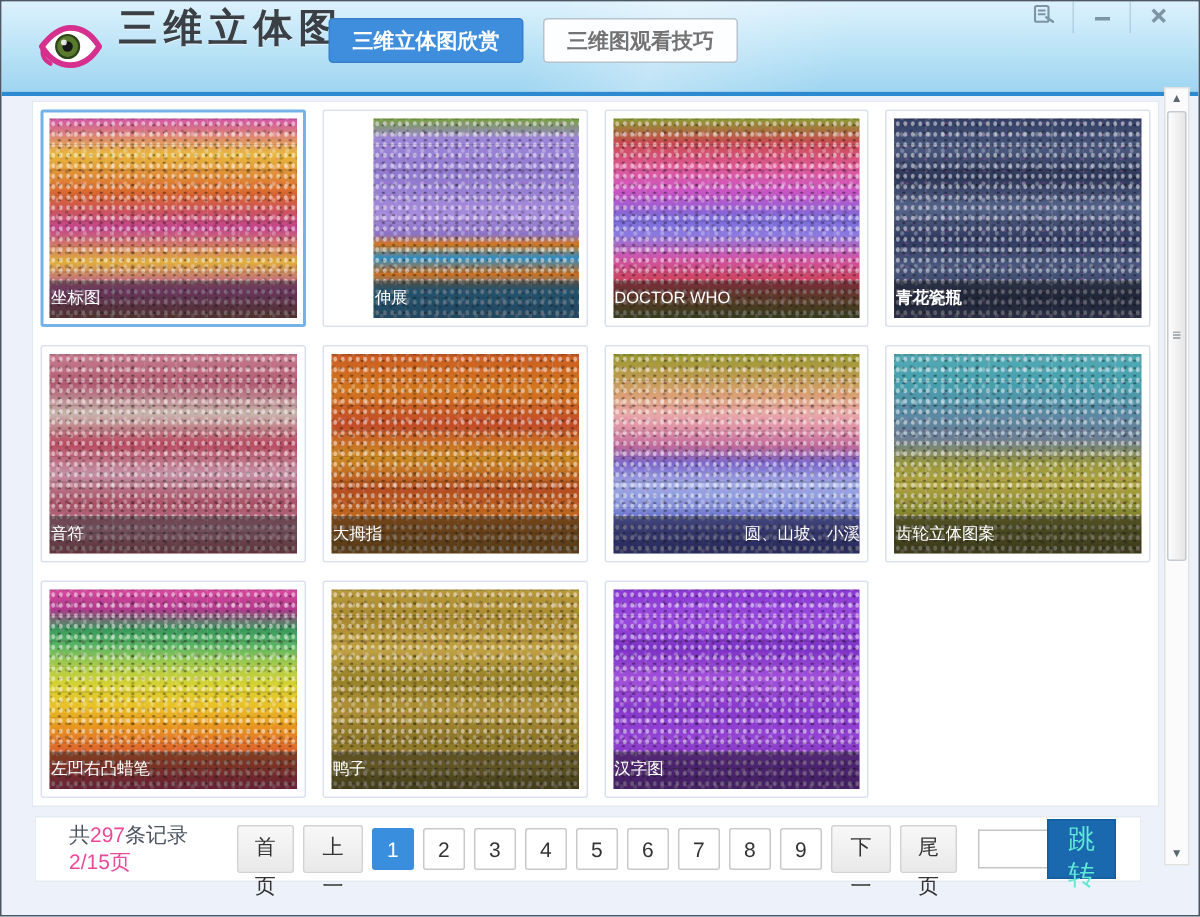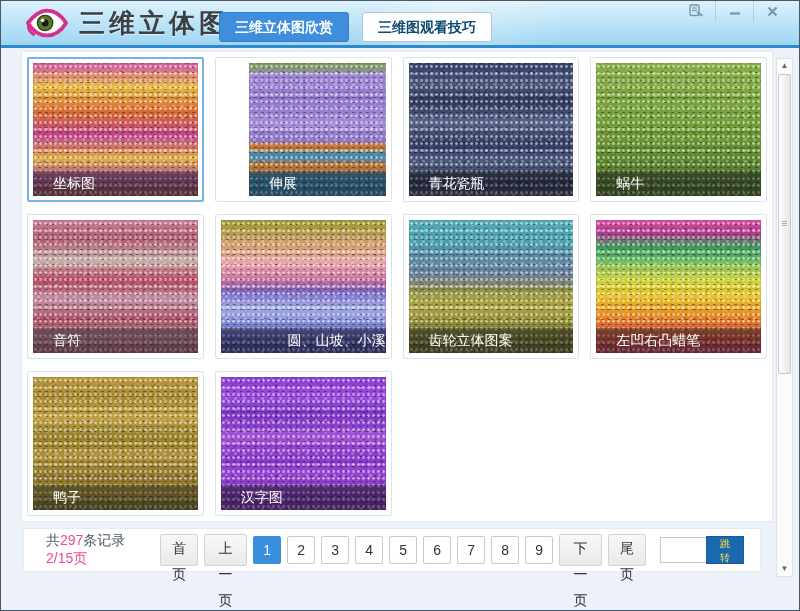--- a/index.html
+++ b/index.html
@@ -6,36 +6,36 @@
   html,body { width:800px; height:611px; }
   body {
     border:1px solid #4a5764;
     background:#edf2fa;
     position:relative;
     overflow:hidden;
     font-family:"Liberation Sans","DejaVu Sans",sans-serif;
   }
   
   .titlebar{
-    height:44px;
+    height:60px;
     background:linear-gradient(180deg,#dcf1fc 0%,#bde4f7 50%,#9fd5f1 100%);
-    display:flex; align-items:center; padding-left:24px; position:relative;
+    display:flex; padding-left:24px; position:relative;
   }
   .titlebar::before{
     content:""; position:absolute; inset:0;
     background:linear-gradient(115deg, transparent 45%, rgba(255,255,255,.30) 55%, transparent 70%);
     pointer-events:none;
   }
   .logo-eye{ display:flex; align-items:center; }
   .app-title{ font-size:26px; font-weight:bold; color:#3a4045; letter-spacing:4px; margin-left:10px;
     text-shadow:0 1px 0 rgba(255,255,255,.6); }
   .tabs{ position:absolute; left:218px; top:11px; display:flex; gap:13px; z-index:2; }
   .tab{
     height:30px; line-height:28px; padding:0 15px; font-size:14px; font-weight:bold;
-    border-radius:3px; border:1px solid #b6c3cc; background:#fdfeff; color:#0c4a6e; cursor:pointer;
+    border-radius:3px; border:1px solid #b6c3cc; background:#fdfeff; color:#737373; cursor:pointer;
   }
   .tab.active{ background:#3e8edd; border-color:#3580cc; color:#fff; }
   .win-controls{ position:absolute; top:0; right:8px; display:flex; z-index:2; }
   .win-btn{
     width:38px; height:21px; display:flex; align-items:center; justify-content:center;
     border-left:1px solid rgba(130,170,195,.40); cursor:pointer;
   }
   .win-btn:first-child{ border-left:none; }
   .separator{ height:3px; background:#2b8ad0; }
 
@@ -57,21 +57,21 @@
     background-position:0 0, 3px 2px, 1px 5px, 6px 4px, 2px 7px;
   }
   .thumb::after{
     content:""; position:absolute; inset:0; z-index:1;
     background-image:
       repeating-linear-gradient(90deg, rgba(255,255,255,.10) 0 1px, transparent 1px 21px),
       repeating-linear-gradient(180deg, rgba(0,0,0,.10) 0 1px, transparent 1px 17px);
   }
   .thumb-label{
     position:absolute; left:0; right:0; bottom:0; height:25px; line-height:25px; z-index:2;
-    padding-left:20px; background:rgba(22,22,22,.45); color:#fff; font-size:14px;
+    padding-left:1px; background:rgba(22,22,22,.45); color:#fff; font-size:11px;
   }
 
   
   .footer{
     margin:6px 38px 0 22px; height:44px; background:#fff; border:1px solid #e6ebf2;
     display:flex; align-items:center; justify-content:space-between; padding:0 16px 0 22px;
   }
   .summary{ font-size:14px; color:#4a5560; }
   .summary .blue{ color:#ec4899; }
   .summary .gap{ display:inline-block; width:10px; }
@@ -80,21 +80,21 @@
     height:32px; line-height:26px; padding:0 11px; font-size:14px; color:#333; cursor:pointer;
     background:linear-gradient(#f8f8f8,#e9e9e9); border:1px solid #d2d2d2; border-radius:2px;
   }
   .pg-num{
     height:28px; min-width:28px; padding:0 8px; font-size:14px; color:#333; cursor:pointer;
     background:#fff; border:1px solid #c9c9c9; border-radius:2px; text-align:center;
   }
   .pg-num.active{ background:#3a8ede; border-color:#3a8ede; color:#fff; }
   .jump{ display:flex; align-items:center; margin-left:8px; }
   .jump input{ width:46px; height:26px; border:1px solid #c6c6c6; border-right:none; padding:0 4px; font-size:14px; }
-  .jump button{ height:28px; padding:0 13px; background:#1a68ae; border:1px solid #155c9c; color:#fde047; font-size:10px; cursor:pointer; }
+  .jump button{ height:40px; padding:0 13px; background:#1a68ae; border:1px solid #155c9c; color:#5eead4; font-size:18px; cursor:pointer; }
 
   
   .scrollbar{ position:absolute; top:57px; right:6px; width:17px; height:519px;
     background:#fbfbfb; border:1px solid #e1e1e1; }
   .sb-arrow{ position:absolute; left:0; right:0; height:14px; text-align:center;
     font-size:8px; color:#5d6970; line-height:14px; cursor:pointer; }
   .sb-up{ top:0; } .sb-down{ bottom:0; }
   .sb-thumb{ position:absolute; left:1px; width:13px; top:15px; height:300px; cursor:pointer;
     background:linear-gradient(90deg,#fdfdfd,#e6e6e6); border:1px solid #c3c9cf; border-radius:2px; }
   .sb-grip{ position:absolute; left:3px; right:3px; top:50%; margin-top:-3px; height:5px;
@@ -156,32 +156,37 @@
     <div class="thumb" style="background: linear-gradient(rgb(210, 85, 166) 0%, rgb(232, 184, 62) 18%, rgb(216, 101, 47) 38%, rgb(194, 69, 142) 55%, rgb(224, 174, 60) 72%, rgb(176, 80, 154) 86%, rgb(124, 70, 64) 100%);">
       <div class="thumb-label">坐标图</div>
     </div>
   </div>
       <div class="card">
     <div class="thumb" style="background: linear-gradient(rgb(118, 160, 62) 0%, rgb(156, 134, 216) 10%, rgb(143, 122, 206) 30%, rgb(167, 140, 220) 48%, rgb(138, 114, 198) 58%, rgb(210, 119, 30) 63%, rgb(47, 140, 194) 70%, rgb(204, 111, 30) 78%, rgb(47, 133, 184) 86%, rgb(42, 111, 158) 100%); margin-left: 28px;">
       <div class="thumb-label">伸展</div>
     </div>
   </div>
       <div class="card">
-    <div class="thumb" style="background: linear-gradient(rgb(50, 62, 100) 0%, rgb(74, 88, 126) 15%, rgb(44, 54, 88) 30%, rgb(88, 102, 140) 45%, rgb(48, 58, 96) 60%, rgb(76, 90, 128) 75%, rgb(42, 52, 86) 90%, rgb(56, 66, 106) 100%);">
+    <div class="thumb" style="background: linear-gradient(rgb(138, 154, 48) 0%, rgb(200, 74, 80) 12%, rgb(224, 90, 154) 25%, rgb(196, 85, 200) 38%, rgb(122, 106, 216) 50%, rgb(138, 122, 224) 58%, rgb(208, 85, 168) 70%, rgb(204, 64, 85) 82%, rgb(138, 90, 48) 92%, rgb(74, 90, 36) 100%);">
+      <div class="thumb-label">DOCTOR WHO</div>
+    </div>
+  </div>
+      <div class="card">
+    <div class="thumb" style="background: linear-gradient(rgb(50, 62, 100) 0%, rgb(74, 88, 126) 15%, rgb(44, 54, 88) 30%, rgb(88, 102, 140) 45%, rgb(48, 58, 96) 60%, rgb(76, 90, 128) 75%, rgb(42, 52, 86) 90%, rgb(56, 66, 106) 100%); font-weight: bold;">
       <div class="thumb-label">青花瓷瓶</div>
-    </div>
-  </div>
-      <div class="card">
-    <div class="thumb" style="background: linear-gradient(rgb(134, 176, 70) 0%, rgb(122, 166, 60) 25%, rgb(111, 156, 52) 50%, rgb(94, 138, 44) 70%, rgb(80, 124, 38) 85%, rgb(66, 100, 30) 100%);">
-      <div class="thumb-label">蜗牛</div>
     </div>
   </div>
       <div class="card">
     <div class="thumb" style="background: linear-gradient(rgb(200, 126, 144) 0%, rgb(176, 90, 112) 15%, rgb(200, 180, 172) 30%, rgb(184, 74, 96) 45%, rgb(196, 144, 164) 60%, rgb(168, 80, 100) 75%, rgb(188, 126, 148) 88%, rgb(152, 74, 88) 100%);">
       <div class="thumb-label">音符</div>
+    </div>
+  </div>
+      <div class="card">
+    <div class="thumb" style="background: linear-gradient(rgb(204, 92, 34) 0%, rgb(210, 120, 30) 18%, rgb(194, 74, 38) 35%, rgb(204, 138, 36) 52%, rgb(180, 78, 32) 68%, rgb(192, 106, 30) 82%, rgb(138, 92, 26) 100%);">
+      <div class="thumb-label">大拇指</div>
     </div>
   </div>
       <div class="card">
     <div class="thumb" style="background: linear-gradient(rgb(154, 154, 48) 0%, rgb(184, 154, 74) 10%, rgb(216, 160, 112) 20%, rgb(232, 168, 168) 30%, rgb(224, 144, 168) 38%, rgb(192, 106, 154) 46%, rgb(122, 104, 204) 55%, rgb(160, 170, 228) 65%, rgb(138, 150, 220) 75%, rgb(90, 98, 196) 85%, rgb(68, 72, 168) 93%, rgb(56, 60, 144) 100%); text-align: right;">
       <div class="thumb-label">圆、山坡、小溪</div>
     </div>
   </div>
       <div class="card">
     <div class="thumb" style="background: linear-gradient(rgb(82, 170, 180) 0%, rgb(70, 160, 174) 15%, rgb(90, 138, 164) 30%, rgb(106, 126, 150) 42%, rgb(152, 152, 62) 55%, rgb(176, 164, 64) 65%, rgb(138, 138, 50) 78%, rgb(116, 116, 42) 88%, rgb(88, 88, 32) 100%);">
       <div class="thumb-label">齿轮立体图案</div>

